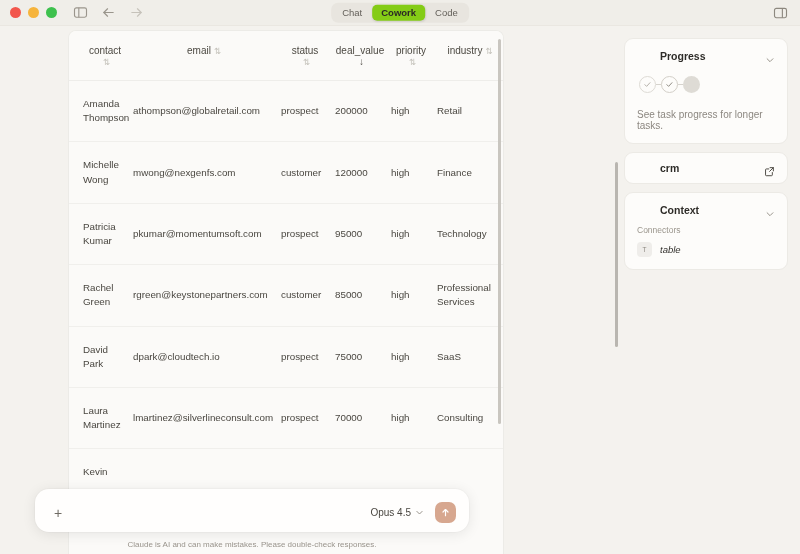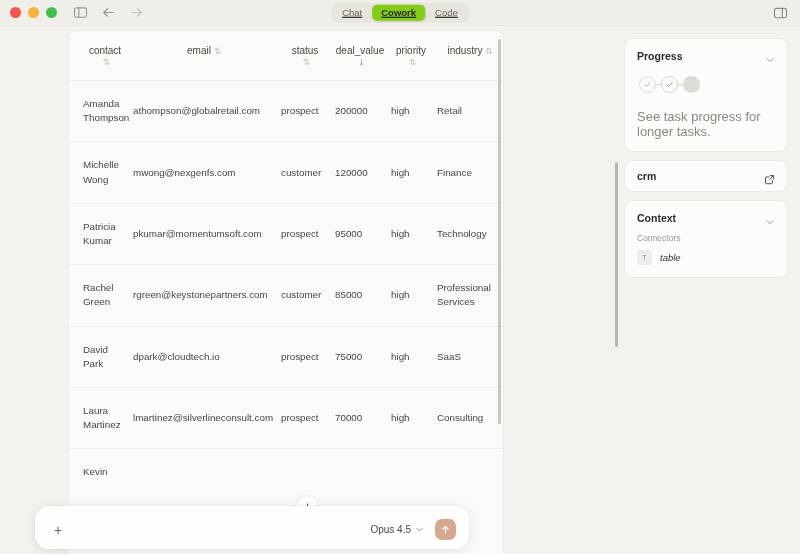--- a/index.html
+++ b/index.html
@@ -36,21 +36,21 @@
   .tb-icons { display: flex; align-items: center; gap: 13px; margin-left: 16px; }
   .tb-ico { width: 15px; height: 15px; color: #9a958c; display: block; }
   .tb-ico svg { display: block; }
 
   .seg-wrap {
     position: absolute; left: 50%; top: 50%;
     transform: translate(-50%, -50%);
     background: #e8e5df;
     border-radius: 7px;
     padding: 2px;
-    display: flex; gap: 1px; text-decoration: underline;
+    display: flex; gap: 1px;
   }
   .seg {
     font-size: 9.5px; color: #64605a;
     padding: 3px 9px 4px; border-radius: 5px;
     line-height: 1; white-space: nowrap;
     background: transparent;
   }
   .seg.active {
     background: #84cc16; color: #2b2926;
     font-weight: bold;
@@ -172,34 +172,34 @@
     position: absolute; left: 1px; top: 136px;
     width: 3px; height: 185px;
     background: #b9b6b0; border-radius: 2px;
   }
   .card {
     background: #fdfcfa;
     border: 1px solid #eceae5;
     border-radius: 9px;
     padding: 11px 12px 12px;
   }
-  .card-head { display: flex; align-items: center; justify-content: space-between; }
+  .card-head { display: flex; align-items: center; justify-content: space-between; margin-left: 23px; }
   .card-title { font-size: 10.5px; color: #2e2c28; font-weight: bold; }
   .card-chev { width: 10px; height: 10px; color: #9a958c; display: block; }
   .progress-row { display: flex; align-items: center; margin: 14px 0 16px 2px; }
   .pstep {
     width: 17px; height: 17px; border-radius: 50%;
     display: flex; align-items: center; justify-content: center;
   }
   .pstep.done { background: #fdfcfa; border: 1px solid #dedbd5; color: #b3afa8; }
   .pstep.done2 { background: #fdfcfa; border: 1px solid #d3cfc8; color: #8d8981; }
   .pstep.pending { background: #dedbd5; }
   .pstep svg { display: block; }
   .pconn { width: 5px; height: 1px; background: #d6d3cd; }
-  .card-sub { font-size: 13px; color: #8c8780; }
+  .card-sub { font-size: 10px; color: #8c8780; }
 
   .card.crm { padding: 9px 12px 9px; }
   .ext-ico { width: 11px; height: 11px; color: #4a4741; display: block; }
 
   .card.context { position: relative; }
   .ctx-label { font-size: 8.5px; color: #9a958c; margin: 9px 0 7px; }
   .connector-item { display: flex; align-items: center; gap: 8px; }
   .conn-badge {
     width: 15px; height: 15px; border-radius: 4px;
     background: #efedea;
@@ -380,20 +380,21 @@
             <div class="send-btn">
               <span>
                 <svg viewBox="0 0 14 14" width="11" height="11" fill="none" stroke="currentColor" stroke-width="1.5" stroke-linecap="round" stroke-linejoin="round">
                   <line x1="7" y1="11" x2="7" y2="3.2"></line>
                     <polyline points="3.8,6.4 7,3.2 10.2,6.4"></polyline>
                 </svg>
               </span>
             </div>
           </div>
         </div>
+        <div class="footnote">Claude is AI and can make mistakes. Please double-check responses.</div>
       </div>
     </div>
 
     <div class="right-panel">
       <div class="panel-scrollbar"></div>
 
       <div class="card">
         <div class="card-head">
           <span class="card-title">Progress</span>
           <span class="card-chev">

